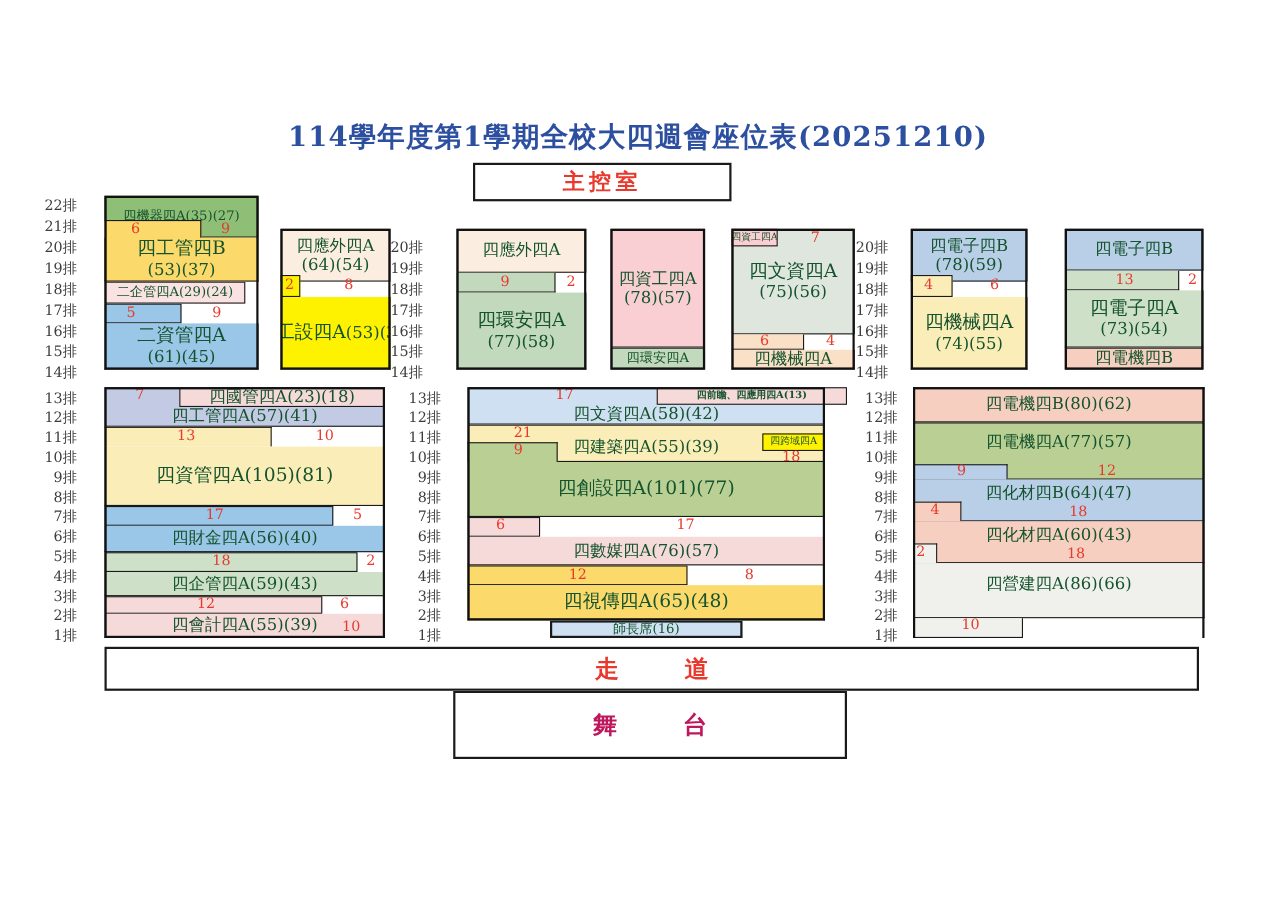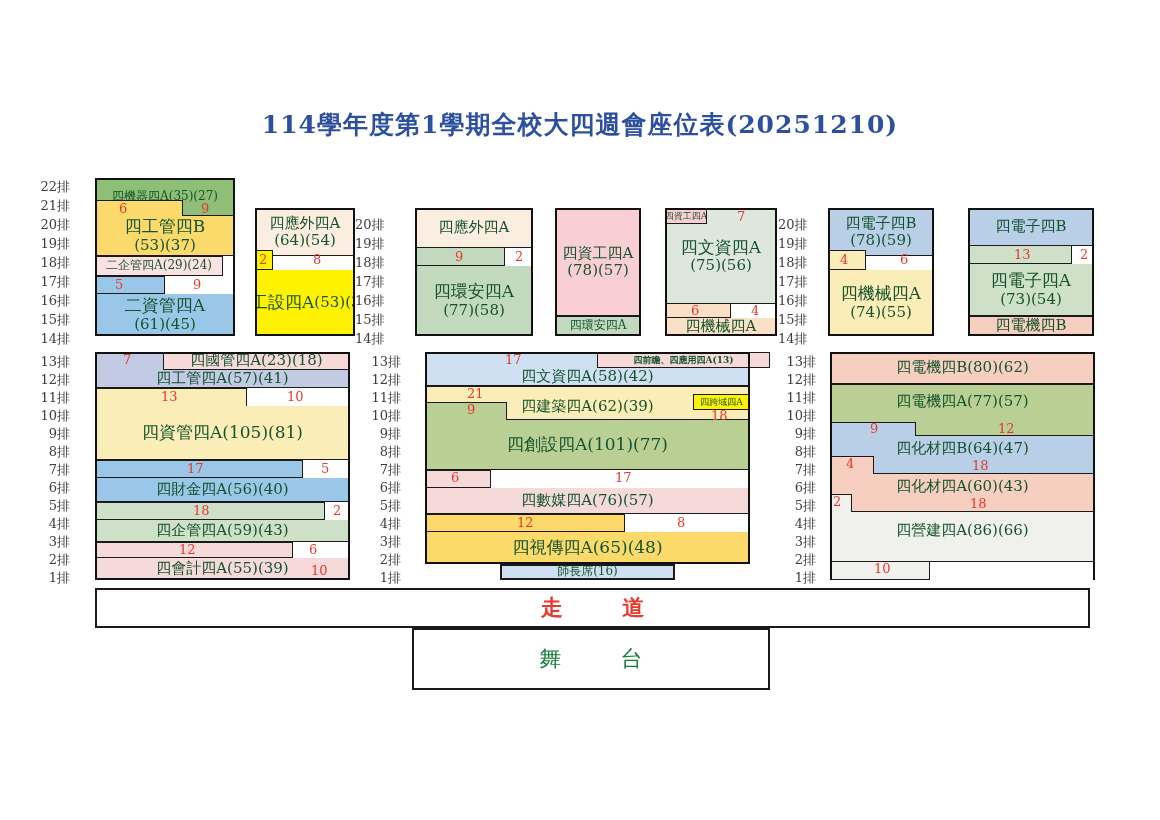--- a/index.html
+++ b/index.html
@@ -34,21 +34,21 @@
   }
   #aisle{
     left:95px;top:588px;width:995px;height:40px;
     font-family:"DejaVu Serif","Liberation Serif",serif;
     font-size:22px;font-weight:700;color:#e8392c;letter-spacing:26px;
     text-indent:26px;
   }
   #stage{
     left:412px;top:628px;width:358px;height:62px;
     font-family:"DejaVu Serif","Liberation Serif",serif;
-    font-size:22px;font-weight:400;color:#15803d;letter-spacing:26px;
+    font-size:22px;font-weight:700;color:#be185d;letter-spacing:26px;
     text-indent:26px;
   }
 
   
   .rail{position:absolute;}
   .rail .rw{
     position:absolute;right:0;width:46px;text-align:right;
     font-family:"DejaVu Serif","Liberation Serif",serif;
     font-size:13px;color:#3d3d3d;white-space:nowrap;
   }
@@ -80,20 +80,21 @@
     font-size:13px;color:#e8392c;
   }
 </style>
 </head>
 <body>
 
 <div class="root">
 
   <div class="abs" id="title">114學年度第1學期全校大四週會座位表(20251210)</div>
 
+  <div class="abs frame ctr" id="control-room">主控室</div>
 
   <div class="rail" id="rail-upper-left" style="left:10px;top:178px;width:60px;height:160px;">
     <div class="rw" style="top:0px">22排</div>
     <div class="rw" style="top:19px">21排</div>
     <div class="rw" style="top:38px">20排</div>
     <div class="rw" style="top:57px">19排</div>
     <div class="rw" style="top:76px">18排</div>
     <div class="rw" style="top:95px">17排</div>
     <div class="rw" style="top:114px">16排</div>
     <div class="rw" style="top:133px">15排</div>
@@ -332,21 +333,21 @@
     <div class="seg" style="left:0;top:0;width:325px;height:34px;background:#cfe0f2;"></div>
     <div class="seg" style="left:172px;top:0;width:173px;height:16px;background:#f6dada;font-weight:bold;">
       <span class="lbl xs">四前瞻、四應用四A(13)</span>
     </div>
     <div class="num" style="left:80px;top:0px;">17</div>
     <div class="seg nb" style="left:0;top:16px;width:325px;height:18px;background:transparent;">
       <span class="lbl">四文資四A(58)(42)</span>
     </div>
 
     <div class="seg" style="left:0;top:34px;width:325px;height:34px;background:#fbedb8;">
-      <span class="lbl" style="margin-top:8px;">四建築四A(62)(39)</span>
+      <span class="lbl" style="margin-top:8px;">四建築四A(55)(39)</span>
     </div>
     <div class="num" style="left:42px;top:34px;">21</div>
     <div class="seg" style="left:268px;top:42px;width:57px;height:16px;background:#fff200;">
       <span class="lbl xs">四跨域四A</span>
     </div>
     <div class="num" style="left:286px;top:56px;">18</div>
 
     <div class="seg" style="left:0;top:50px;width:82px;height:18px;background:#b9cf94;border-right:1.5px solid #1a1a1a;border-bottom:none;"></div>
     <div class="num" style="left:42px;top:50px;">9</div>
     <div class="seg" style="left:0;top:68px;width:325px;height:50px;background:#b9cf94;border-top:none;">

